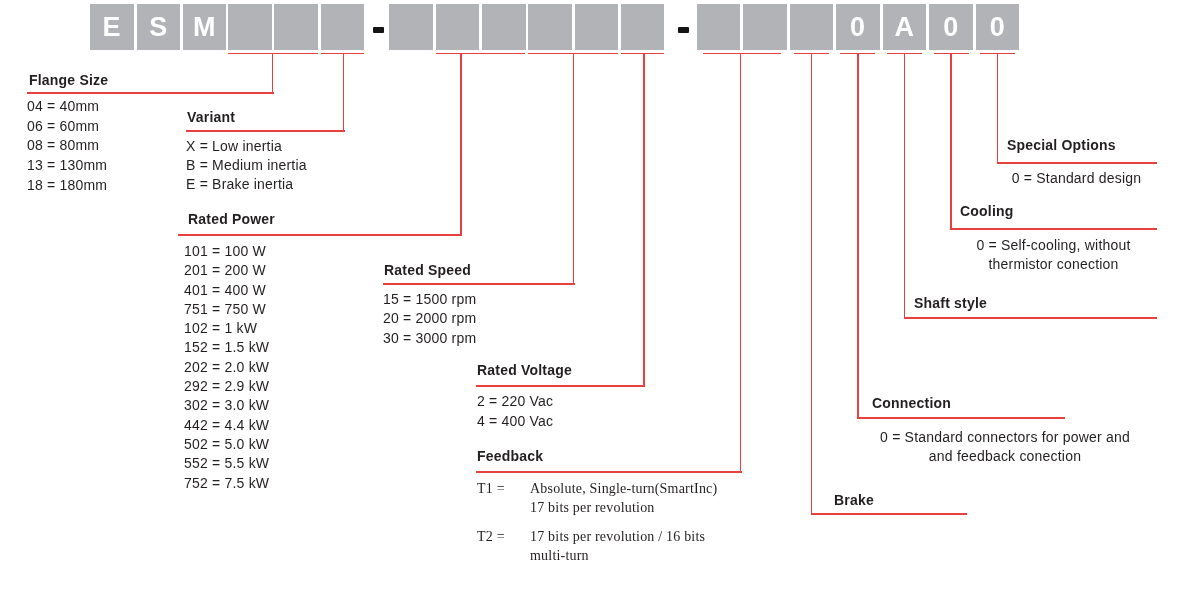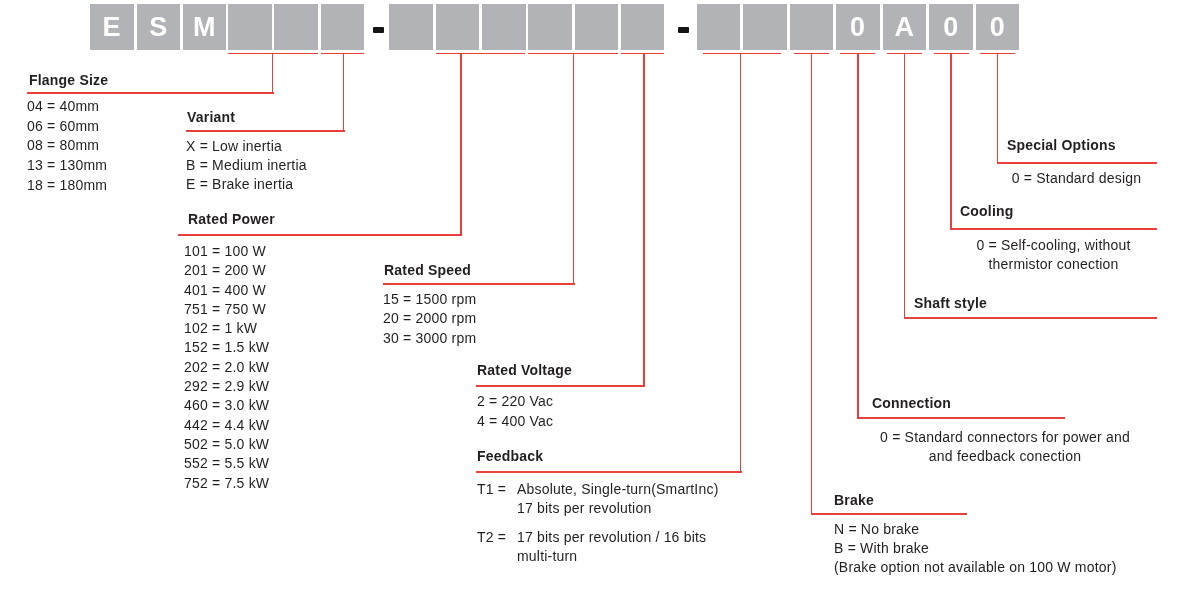--- a/index.html
+++ b/index.html
@@ -31,23 +31,23 @@
   }
   .vals{
     position:absolute;font-size:14px;line-height:19.4px;
     letter-spacing:.2px;white-space:nowrap;
   }
   .vals > div{white-space:nowrap;}
   .center-block{
     position:absolute;font-size:14px;line-height:19px;
     letter-spacing:.2px;text-align:center;
   }
-  .fb-entry{position:absolute;font-size:14px;line-height:18.8px;letter-spacing:.2px;}
+  .fb-entry{position:absolute;font-size:14px;line-height:18.8px;letter-spacing:.2px;font-family:Liberation Serif, serif;}
   .fb-code{position:absolute;left:0;top:0;}
-  .fb-lines{margin-left:40px;}
+  .fb-lines{margin-left:53px;}
   .fb-lines > div{white-space:nowrap;}
 </style>
 </head>
 <body>
 
 <div id="canvas">
 
   <div id="code-row">
       <div class="code-box" style="left: 90px;">E</div>
       <div class="code-box" style="left: 136.6px;">S</div>
@@ -127,21 +127,21 @@
   <div class="sec-title" style="left:188px;top:211px">Rated Power</div>
   <div class="vals" style="left:184px;top:242px;line-height:19.3px">
       <div>101 = 100 W</div>
       <div>201 = 200 W</div>
       <div>401 = 400 W</div>
       <div>751 = 750 W</div>
       <div>102 = 1 kW</div>
       <div>152 = 1.5 kW</div>
       <div>202 = 2.0 kW</div>
       <div>292 = 2.9 kW</div>
-      <div>460 = 3.0 kW</div>
+      <div>302 = 3.0 kW</div>
       <div>442 = 4.4 kW</div>
       <div>502 = 5.0 kW</div>
       <div>552 = 5.5 kW</div>
       <div>752 = 7.5 kW</div>
     </div>
 
   <div class="sec-title" style="left:384px;top:262px">Rated Speed</div>
   <div class="vals" style="left:383px;top:290px;line-height:19.3px">
       <div>15 = 1500 rpm</div>
       <div>20 = 2000 rpm</div>
@@ -164,25 +164,20 @@
   </div>
   <div class="fb-entry" style="left:477px;top:528px">
     <span class="fb-code">T2 =</span>
     <div class="fb-lines">
         <div>17 bits per revolution / 16 bits</div>
         <div>multi-turn</div>
       </div>
   </div>
 
   <div class="sec-title" style="left:834px;top:492px">Brake</div>
-  <div class="vals" style="left:834px;top:520px;line-height:19px">
-      <div>N = No brake</div>
-      <div>B = With brake</div>
-      <div>(Brake option not available on 100 W motor)</div>
-    </div>
 
   <div class="sec-title" style="left:872px;top:395px">Connection</div>
   <div class="center-block" style="left:857px;top:428px;width:296px;line-height:18.5px">
     <div>0 = Standard connectors for power and</div>
     <div>and feedback conection</div>
   </div>
 
   <div class="sec-title" style="left:914px;top:295px">Shaft style</div>
 
   <div class="sec-title" style="left:960px;top:203px">Cooling</div>

